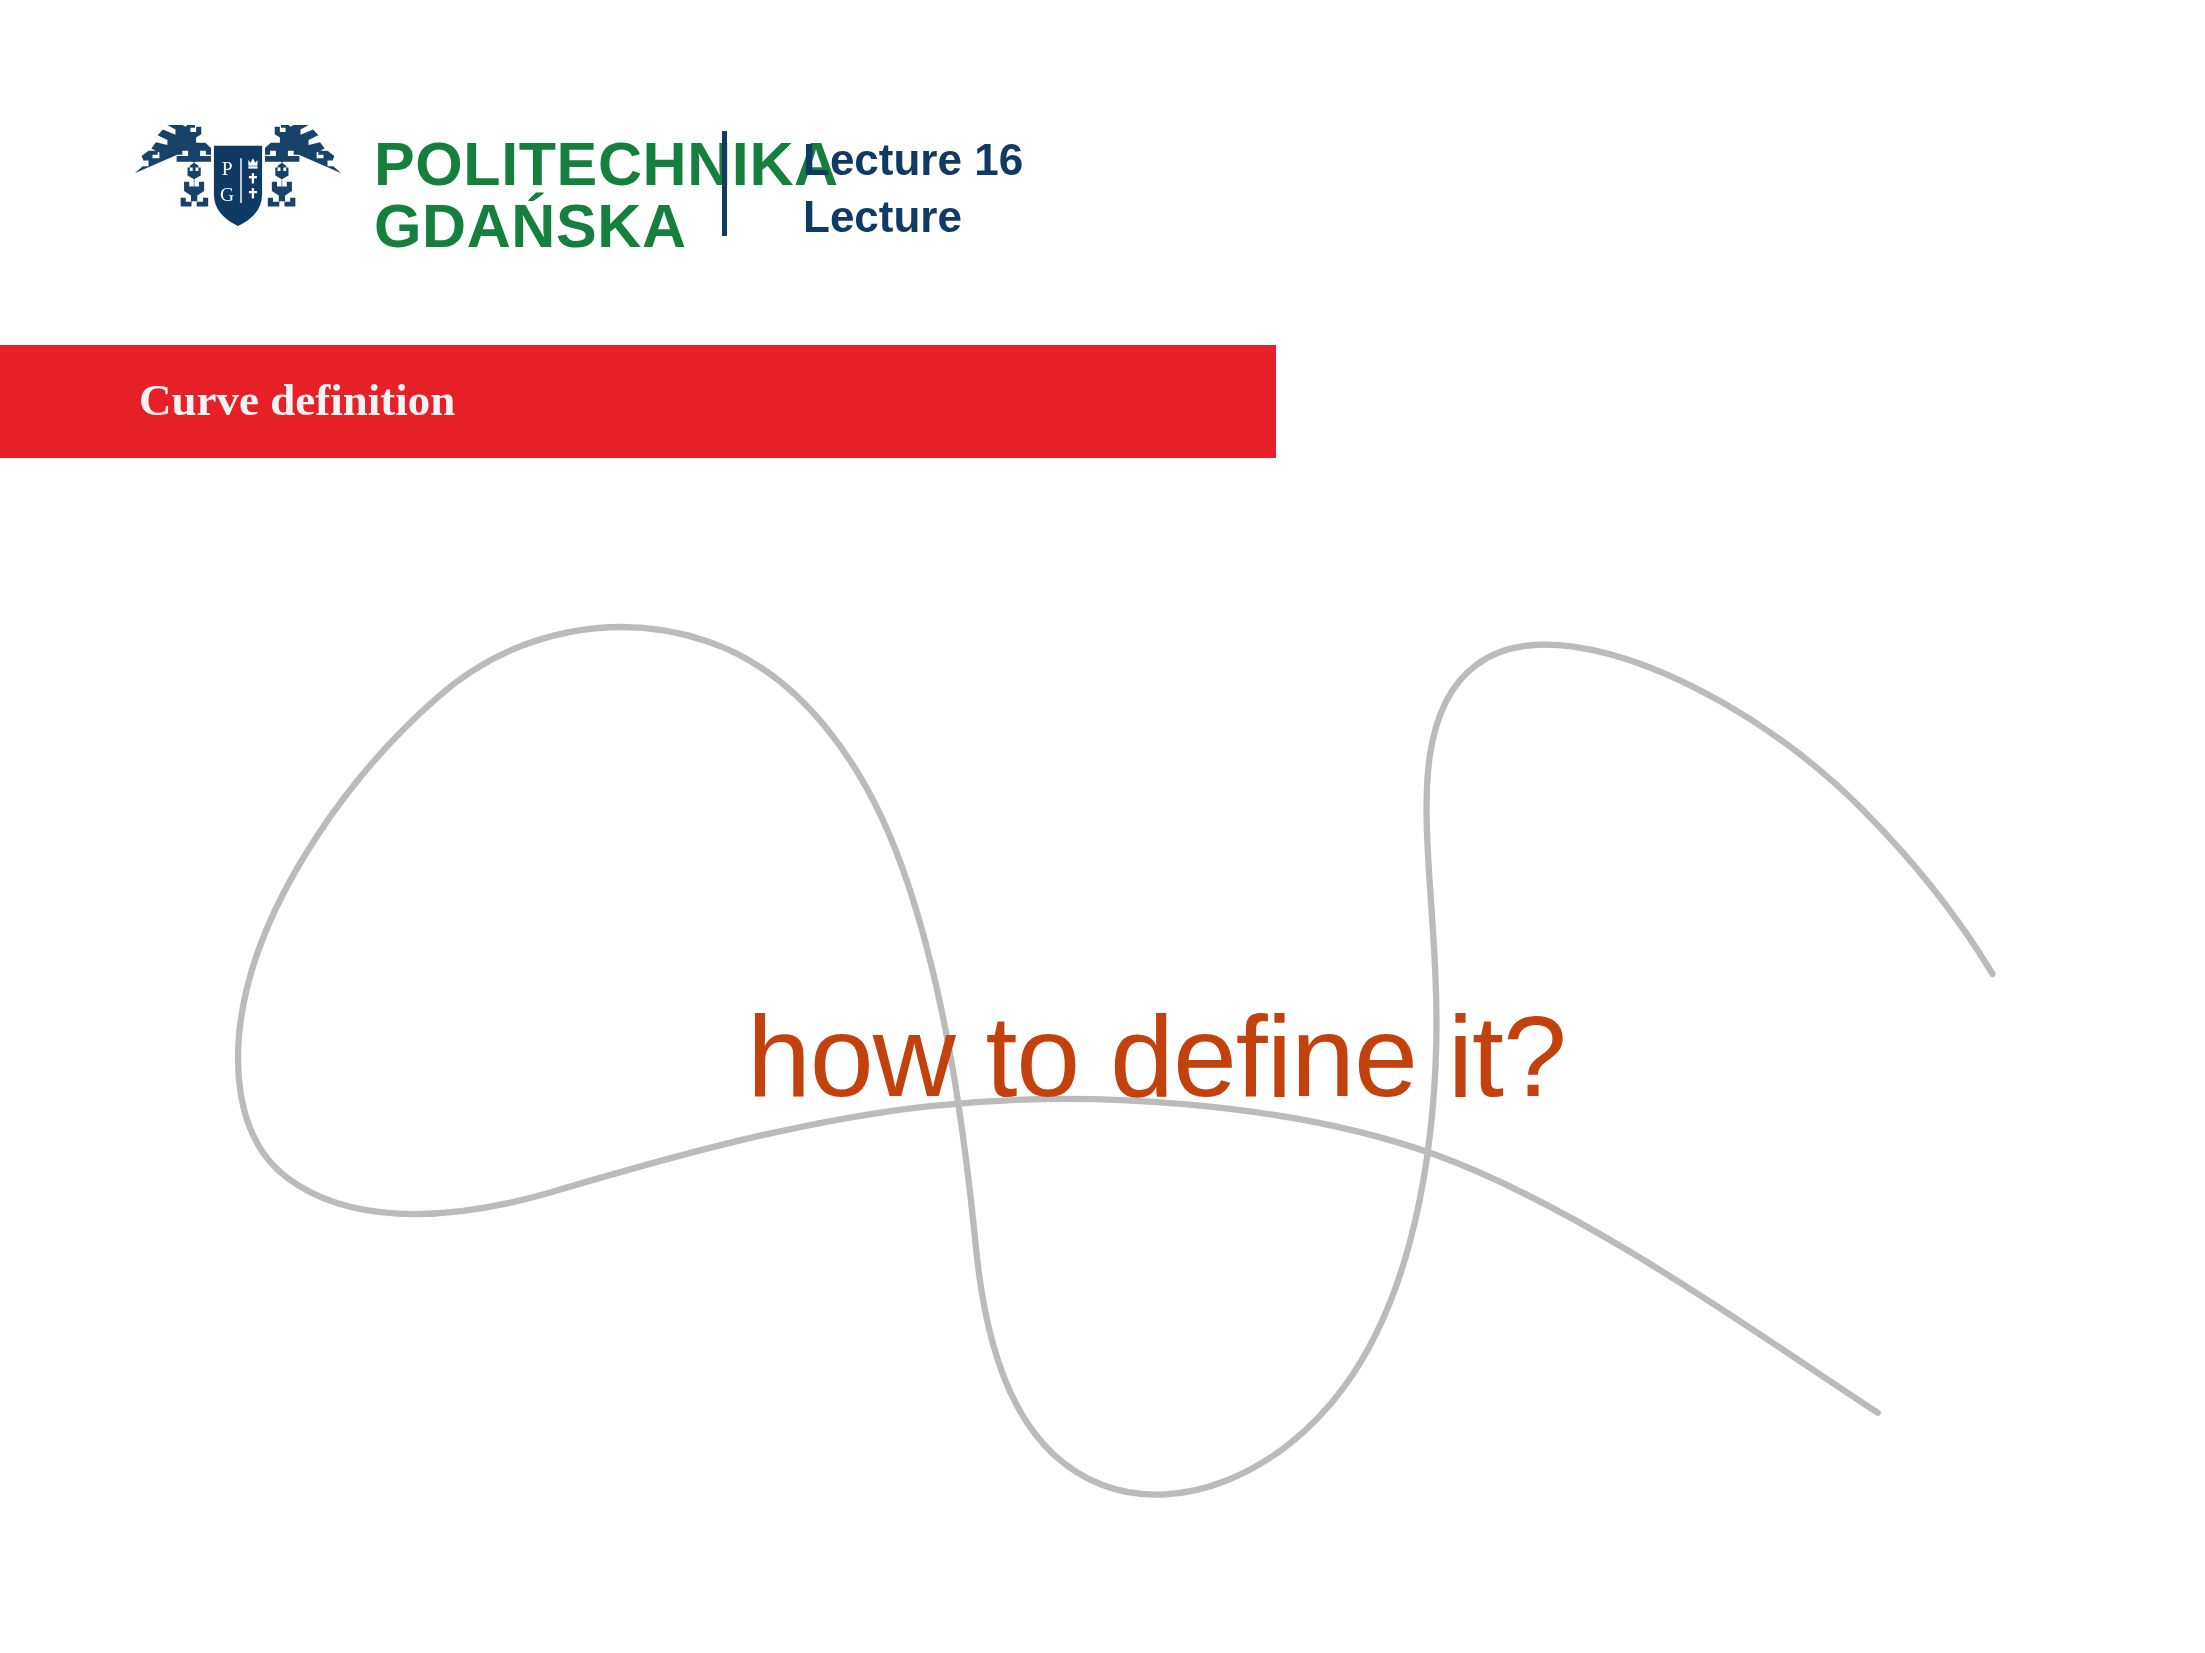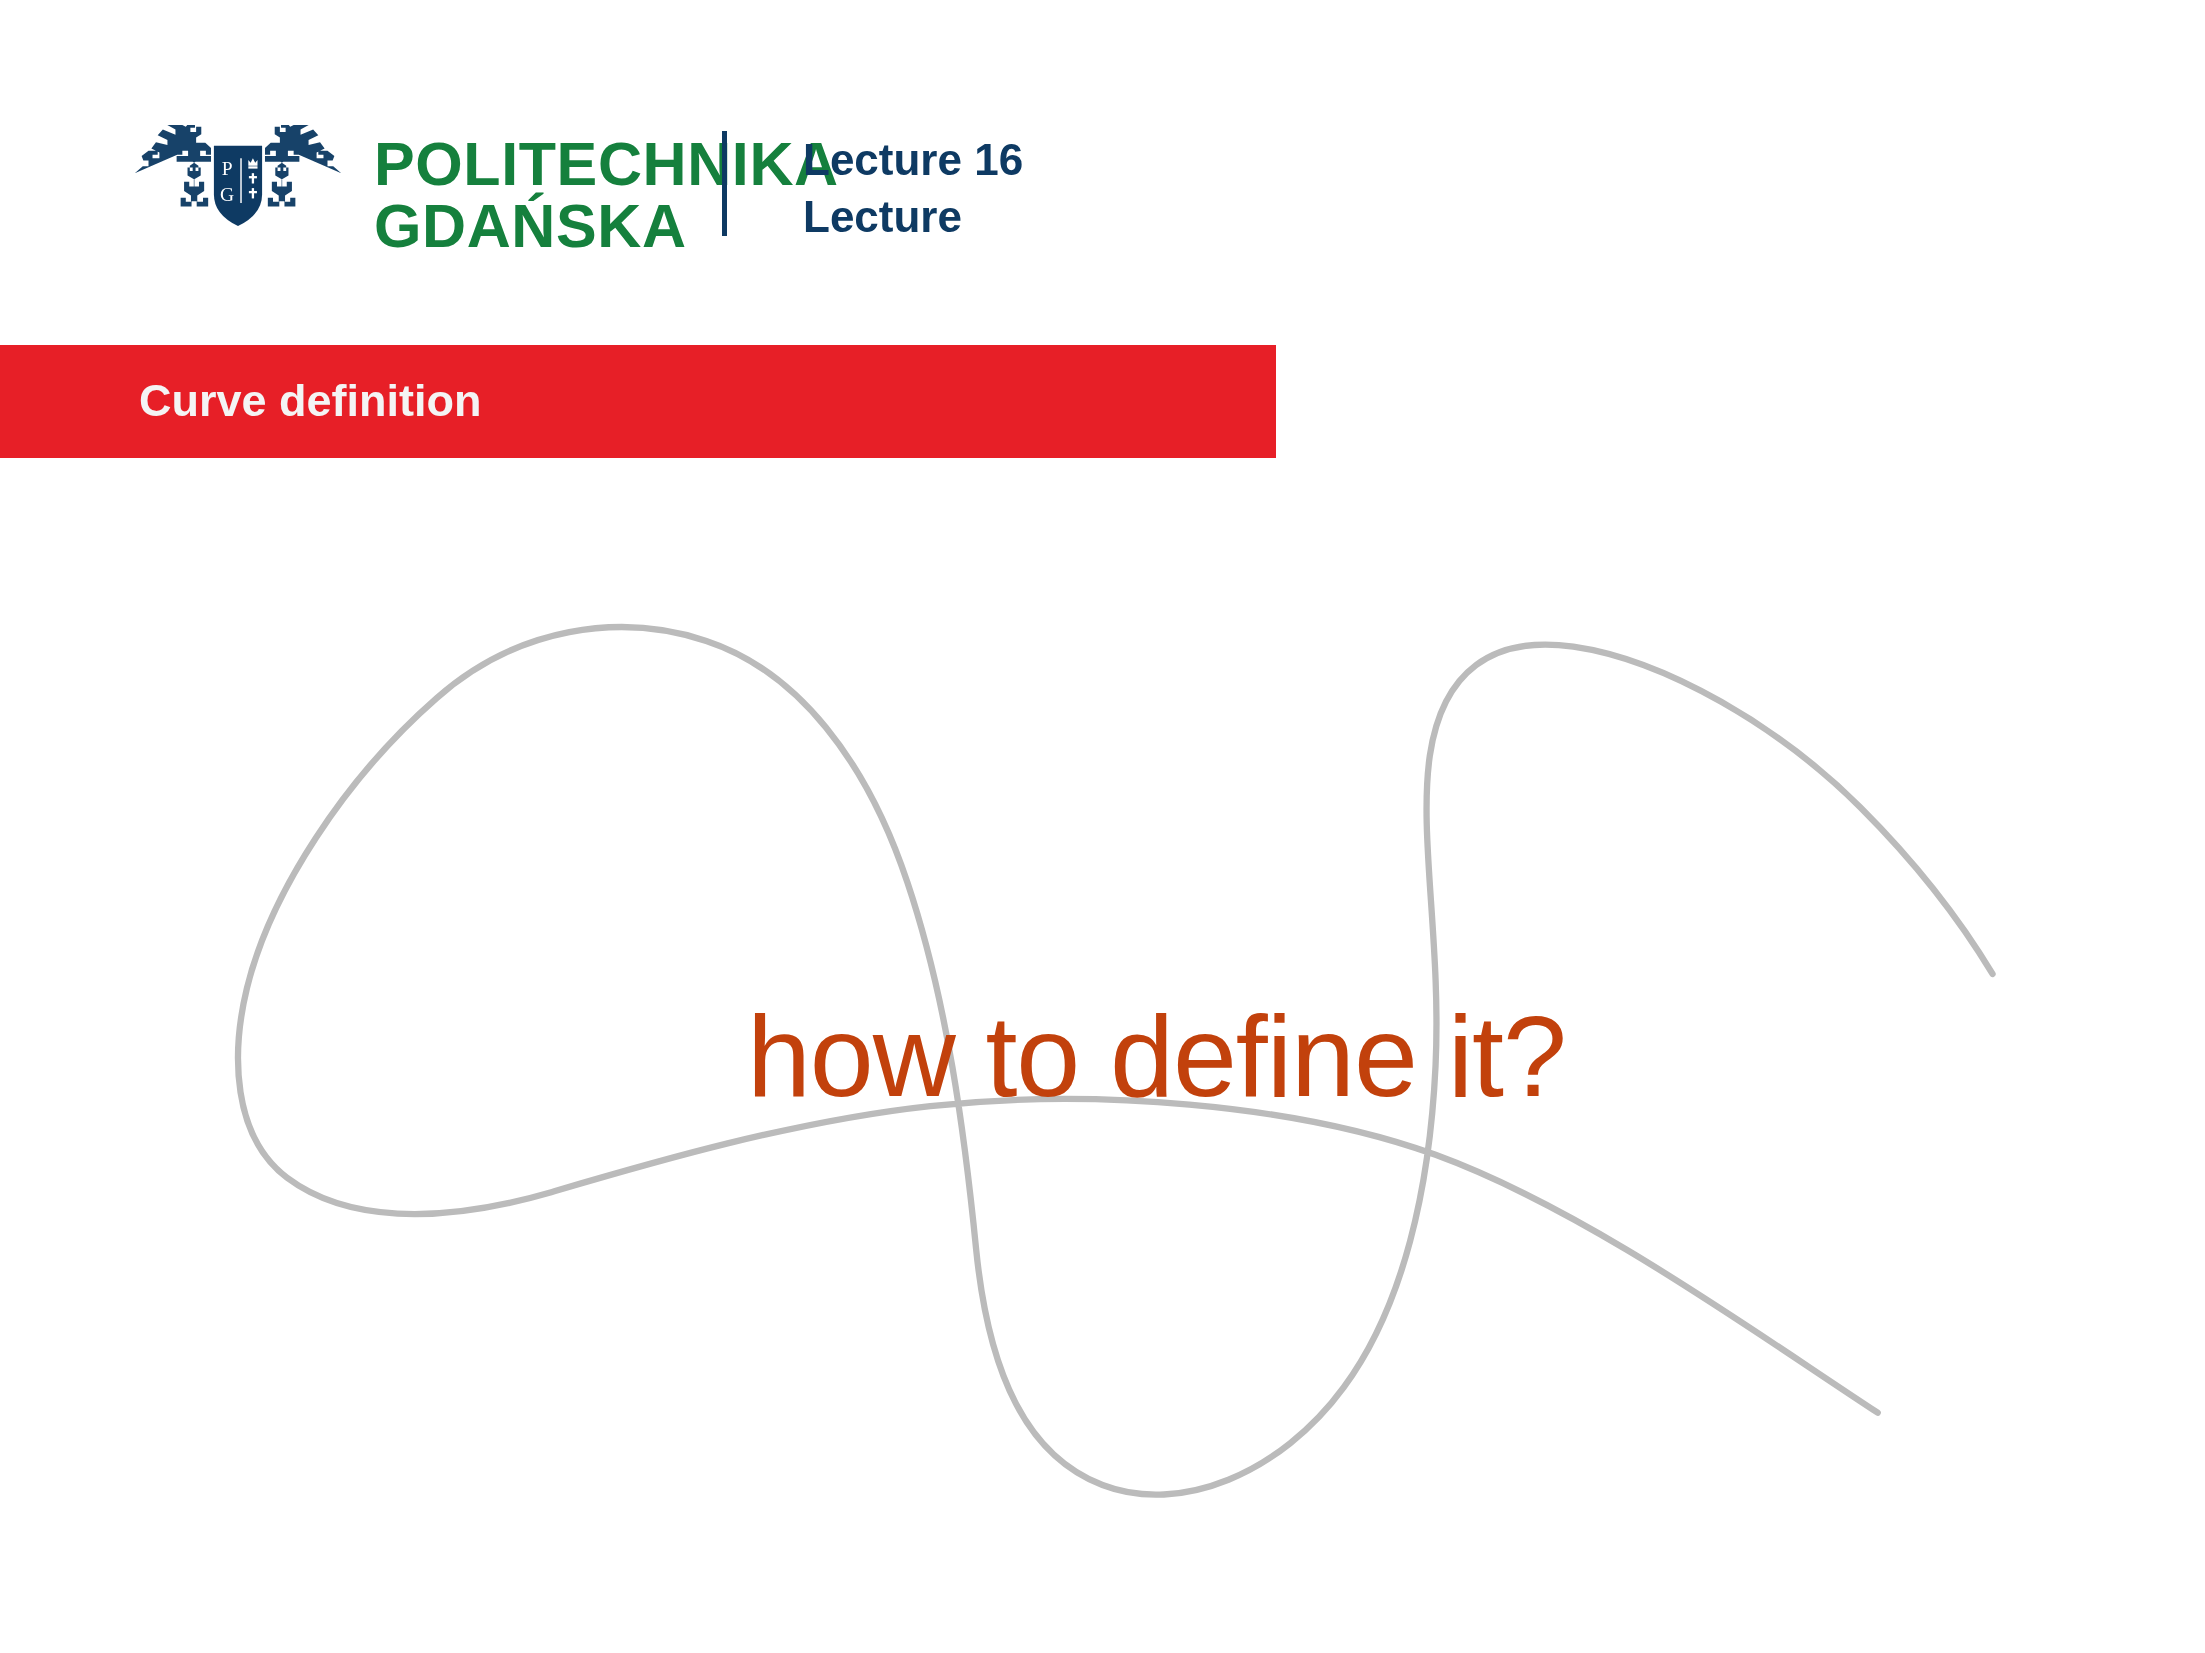--- a/index.html
+++ b/index.html
@@ -46,20 +46,21 @@
 
   
   .banner{
     position:absolute;left:0;top:345px;width:1276px;height:113px;
     background:#E71F27;
   }
   .banner-title{
     position:absolute;left:139px;top:376px;
     color:#F4F4F4;font-weight:bold;font-size:45px;line-height:49px;
     white-space:nowrap;
+    font-family:Liberation Serif, serif;
   }
 
   
   .canvas{
     position:absolute;left:0;top:457px;width:2205px;height:1197px;
   }
   .canvas svg{display:block;width:2205px;height:1197px;}
 
   .headline{
     position:absolute;left:747px;top:999px;

